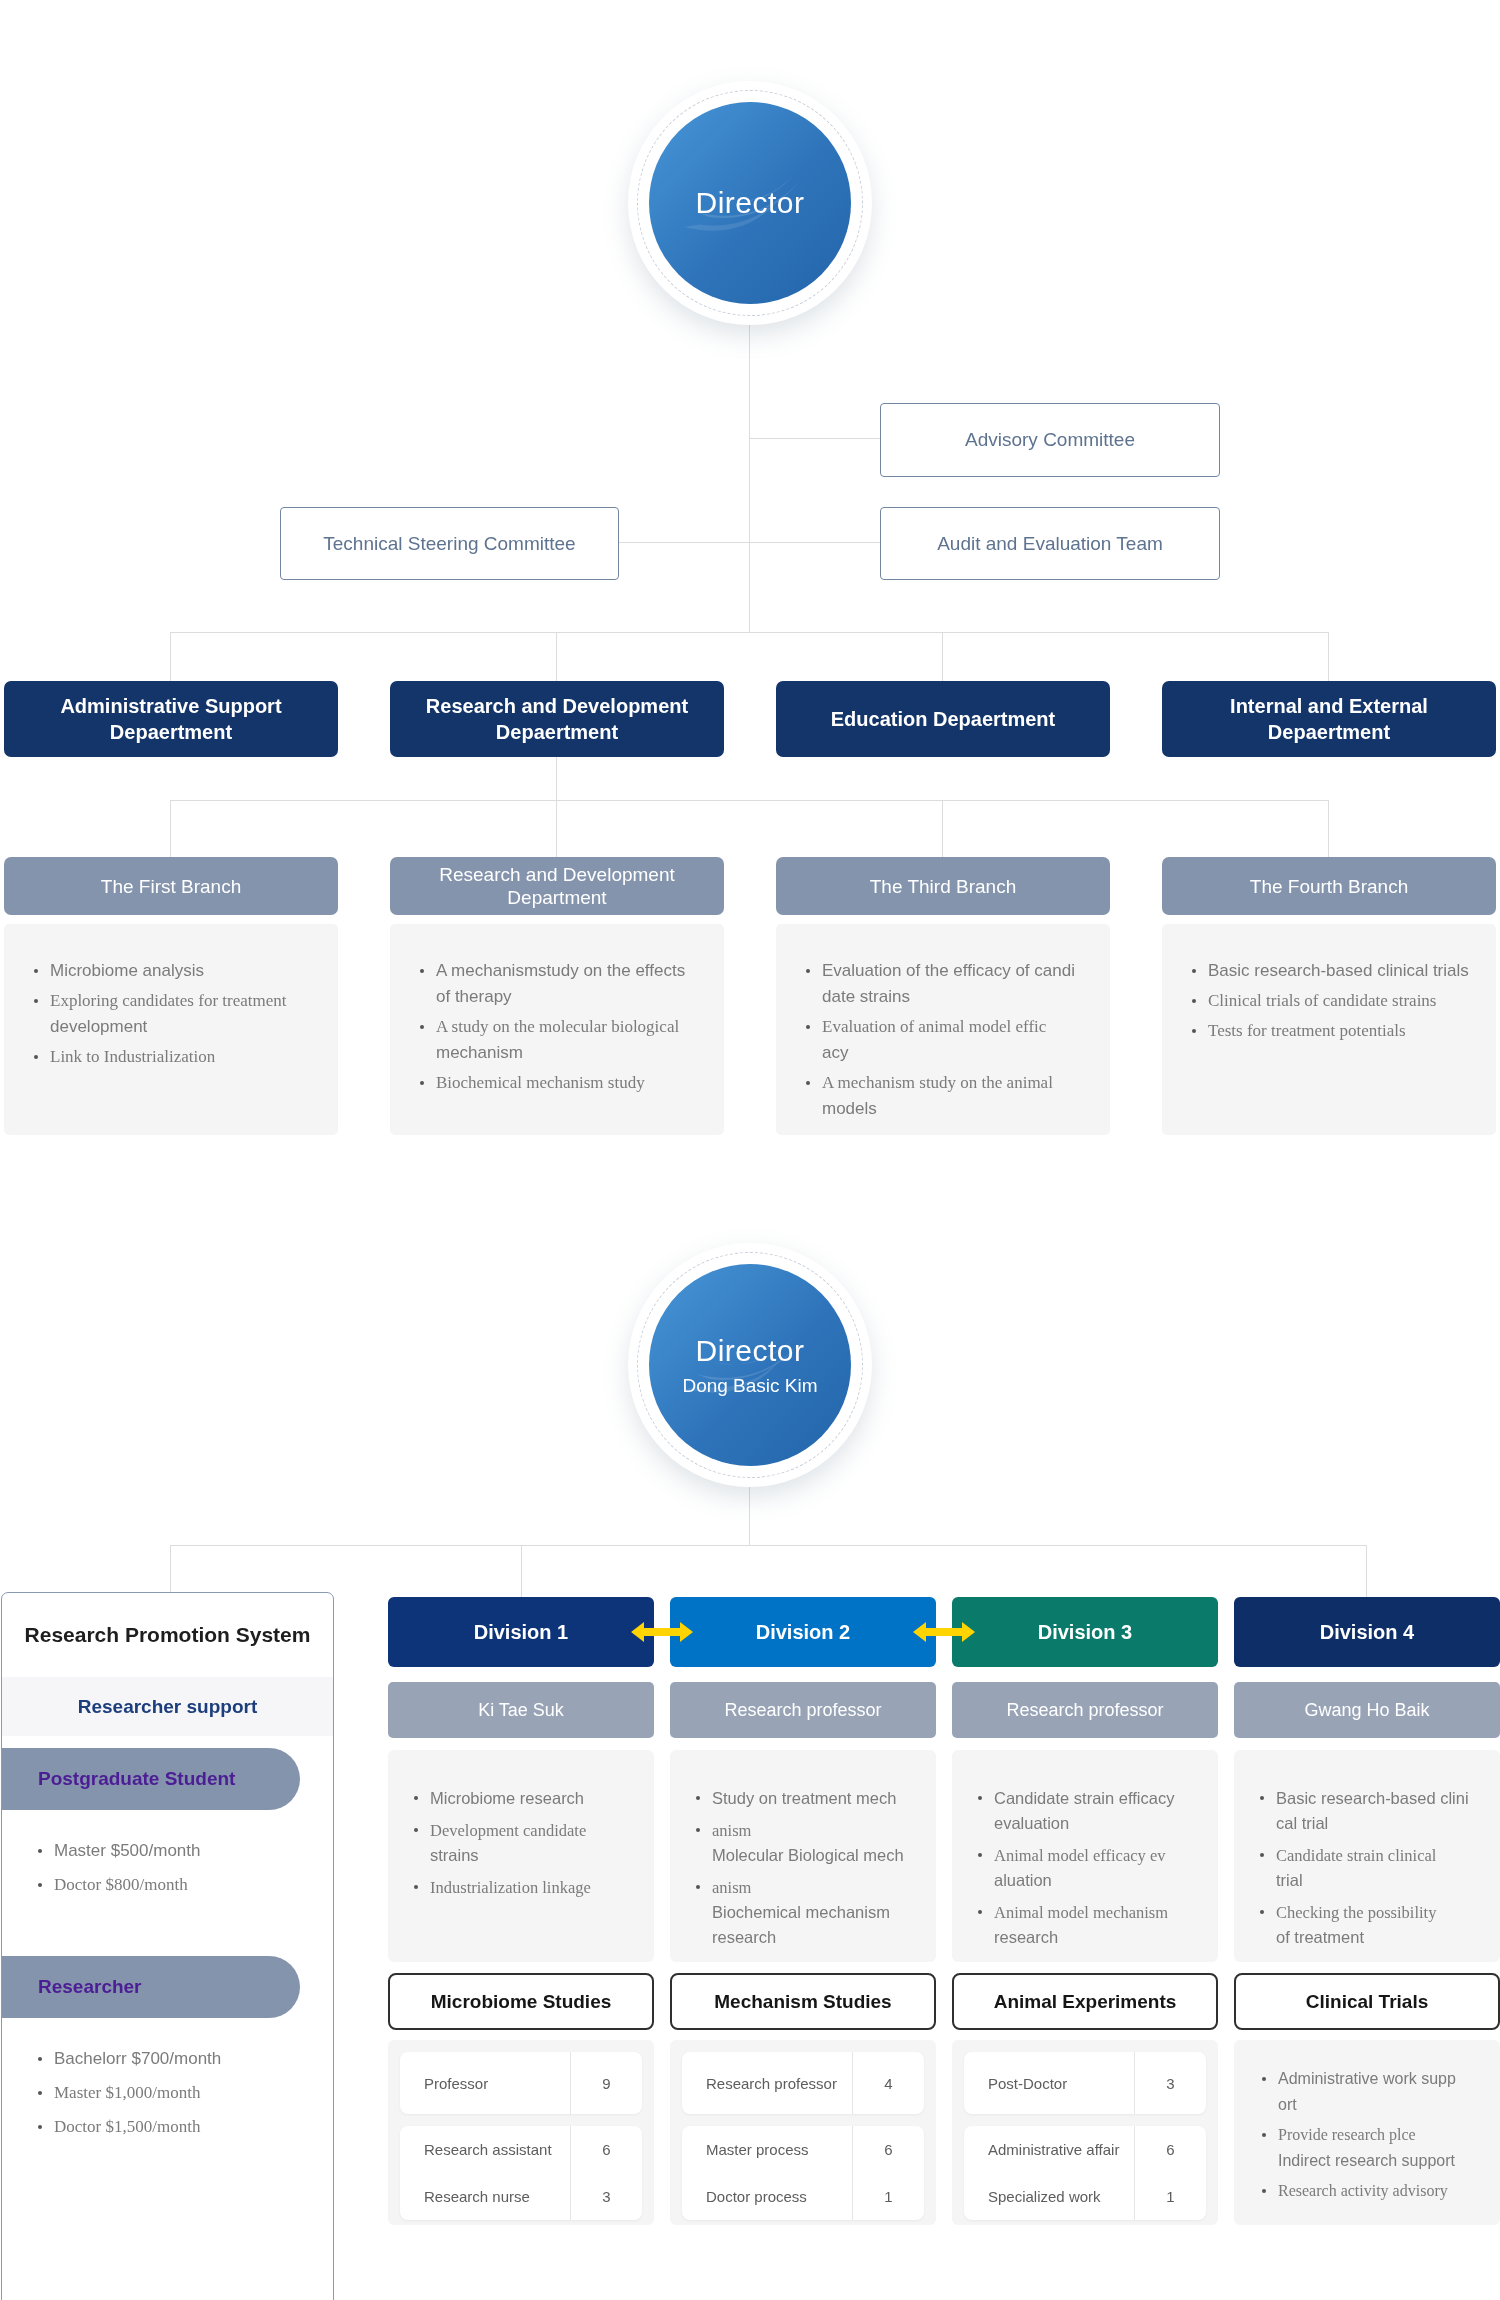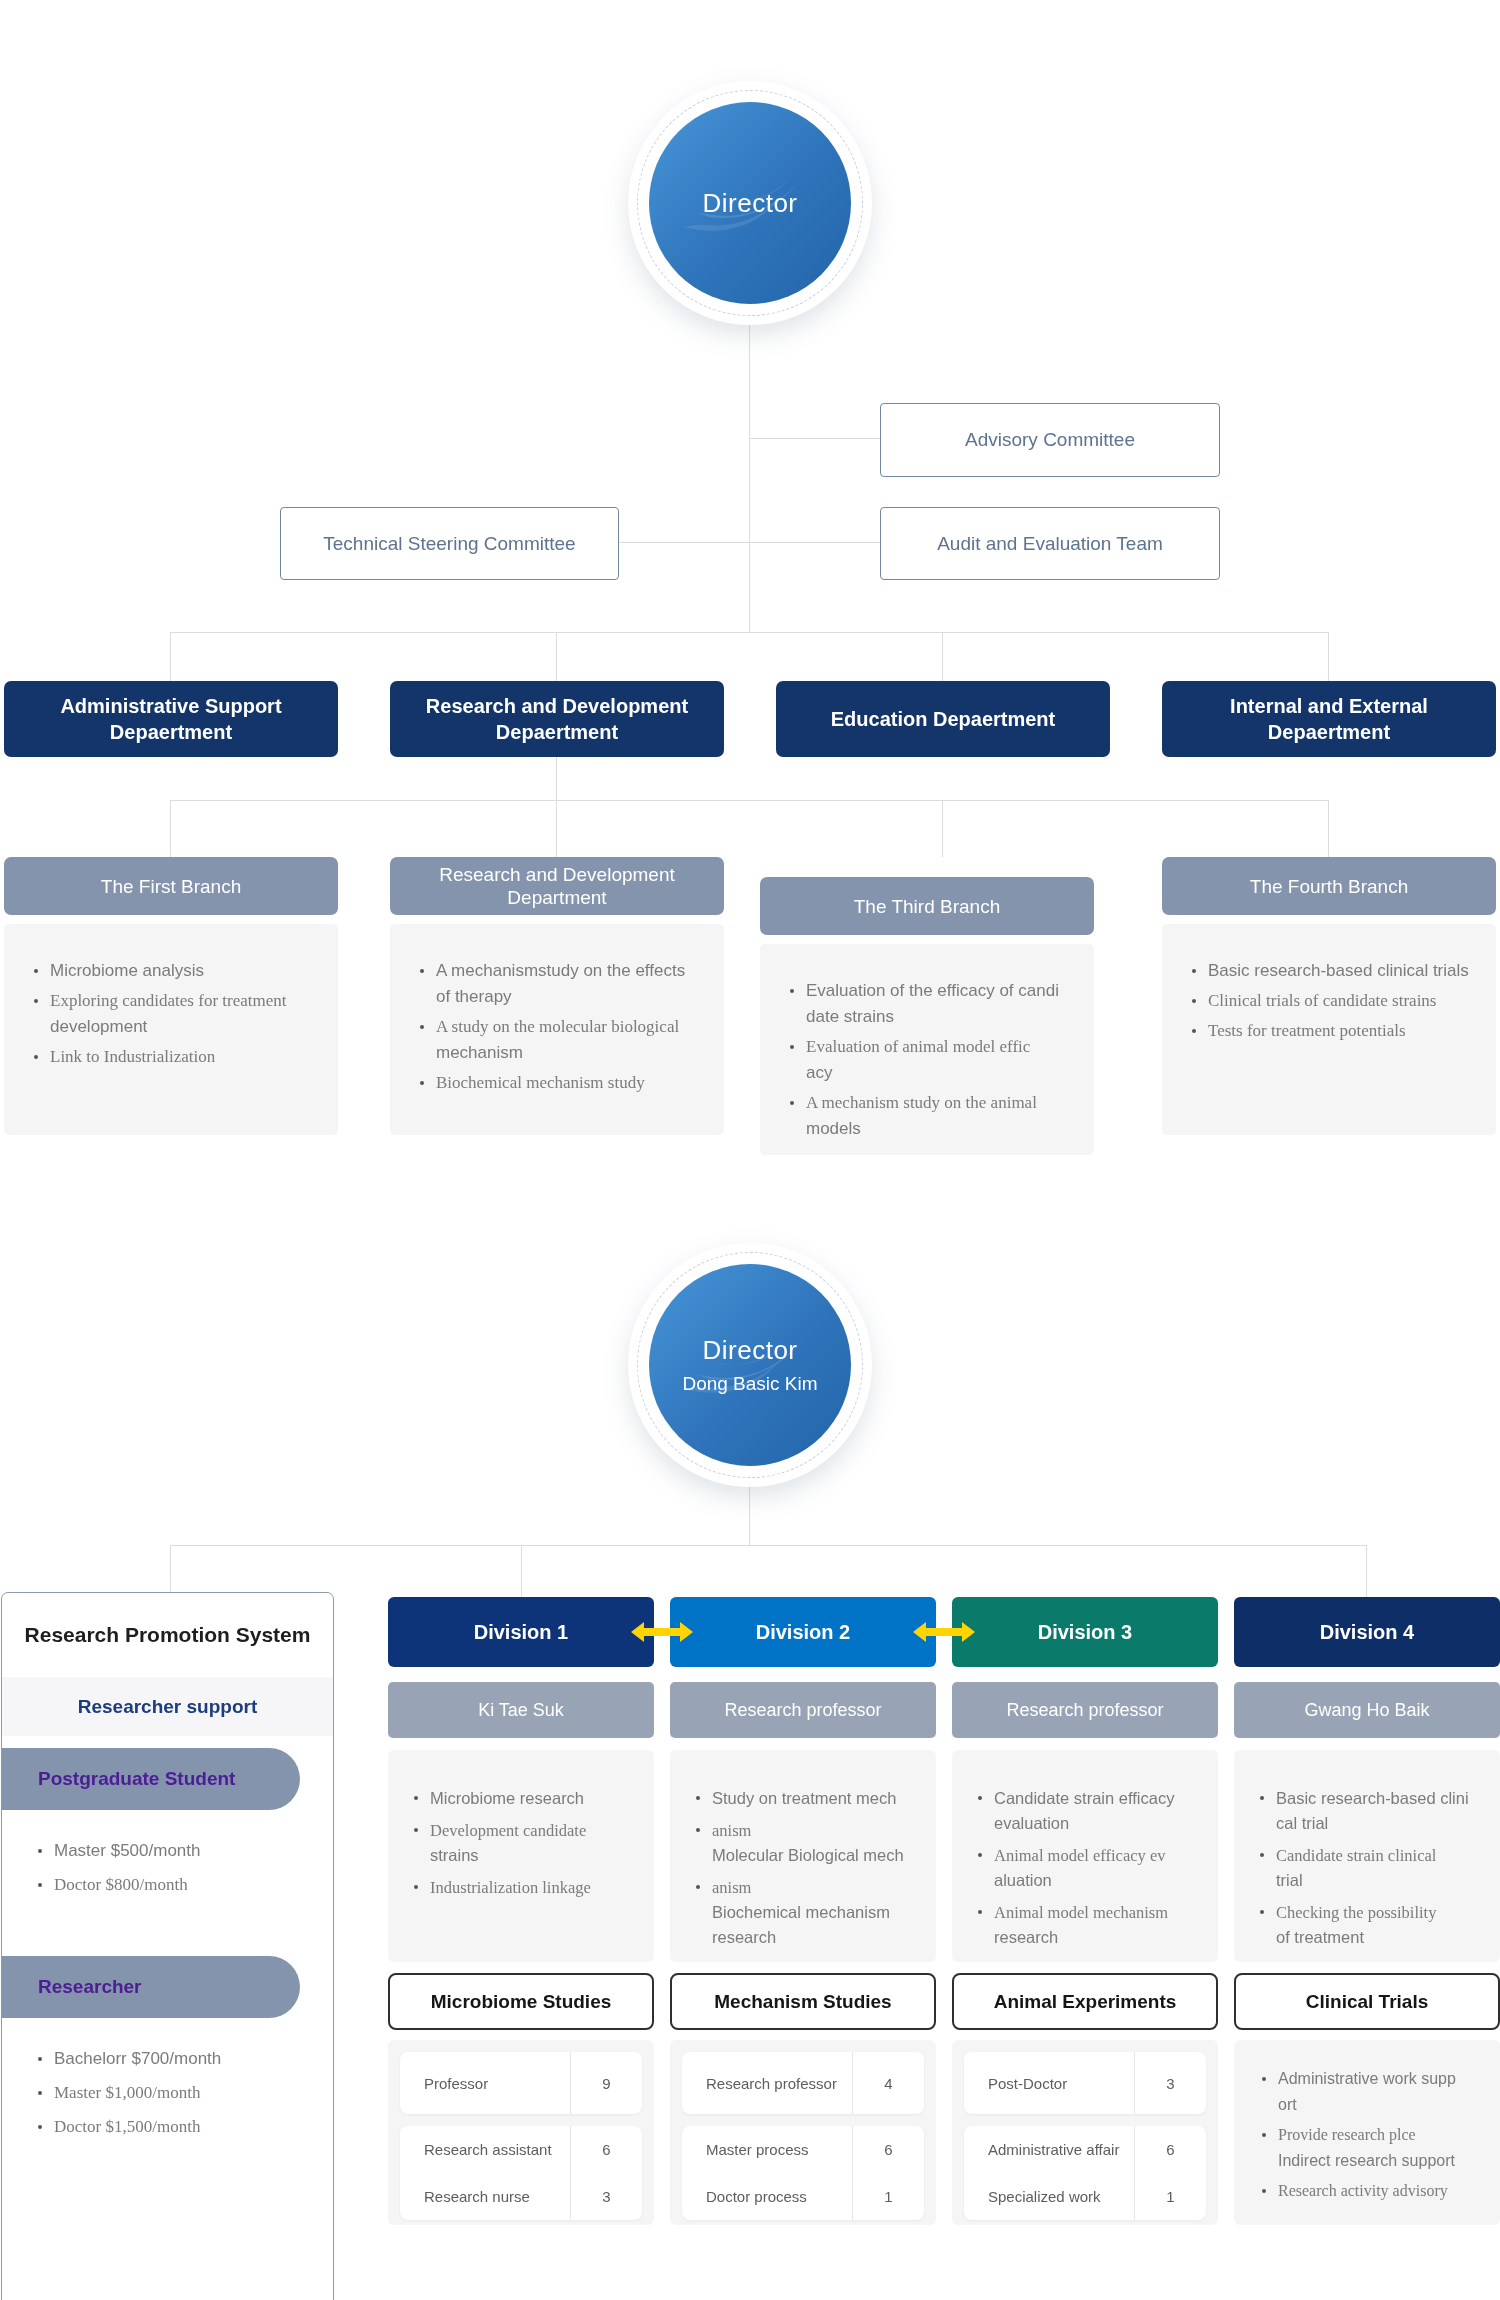--- a/index.html
+++ b/index.html
@@ -11,21 +11,21 @@
   .ln.v{width:1px;}
   .ln.h{height:1px;}
 
   
   .dir-wrap{position:absolute;width:244px;height:244px;border-radius:50%;background:#fff;
     box-shadow:0 10px 26px rgba(96,118,142,.20);}
   .dir-dash{position:absolute;inset:9px;border:1px dashed #c9cfd8;border-radius:50%;}
   .dir-blue{position:absolute;inset:21px;border-radius:50%;
     background:linear-gradient(135deg,#4796d8 0%,#2f74ba 55%,#2264a9 100%);
     display:flex;flex-direction:column;align-items:center;justify-content:center;overflow:hidden;}
-  .dir-title{color:#fff;font-size:26px;font-weight:500;letter-spacing:.5px;z-index:2;}
+  .dir-title{color:#fff;font-size:30px;font-weight:500;letter-spacing:.5px;z-index:2;}
   .dir-name{color:#fff;font-size:19px;font-weight:500;margin-top:7px;z-index:2;}
   .swirl{position:absolute;width:150px;left:25px;top:60px;z-index:1;}
 
   
   .commit{position:absolute;background:#fff;border:1px solid var(--c-border,#73869f);border-radius:4px;
     display:flex;align-items:center;justify-content:center;color:#5e7390;font-size:19px;}
 
   
   .dept{position:absolute;top:681px;width:334px;height:76px;border-radius:7px;
     background:var(--c-dept,#133569);color:#fff;font-size:20px;font-weight:700;line-height:26px;
@@ -183,21 +183,21 @@
           <div class="li-row">
             <span class="dot hide"></span>
             <span class="li-t">mechanism</span>
           </div>
           <div class="li-row gap">
             <span class="dot"></span>
             <span class="li-t">Biochemical mechanism study</span>
           </div>
         </div>
       </div>
-      <div class="branch-col" style="left: 760px; margin-top: 20px;">
+      <div class="branch-col" style="left: 776px;">
         <div class="b-head">The Third Branch</div>
         <div class="b-panel">
           <div class="li-row">
             <span class="dot"></span>
             <span class="li-t">Evaluation of the efficacy of candi</span>
           </div>
           <div class="li-row">
             <span class="dot hide"></span>
             <span class="li-t">date strains</span>
           </div>

